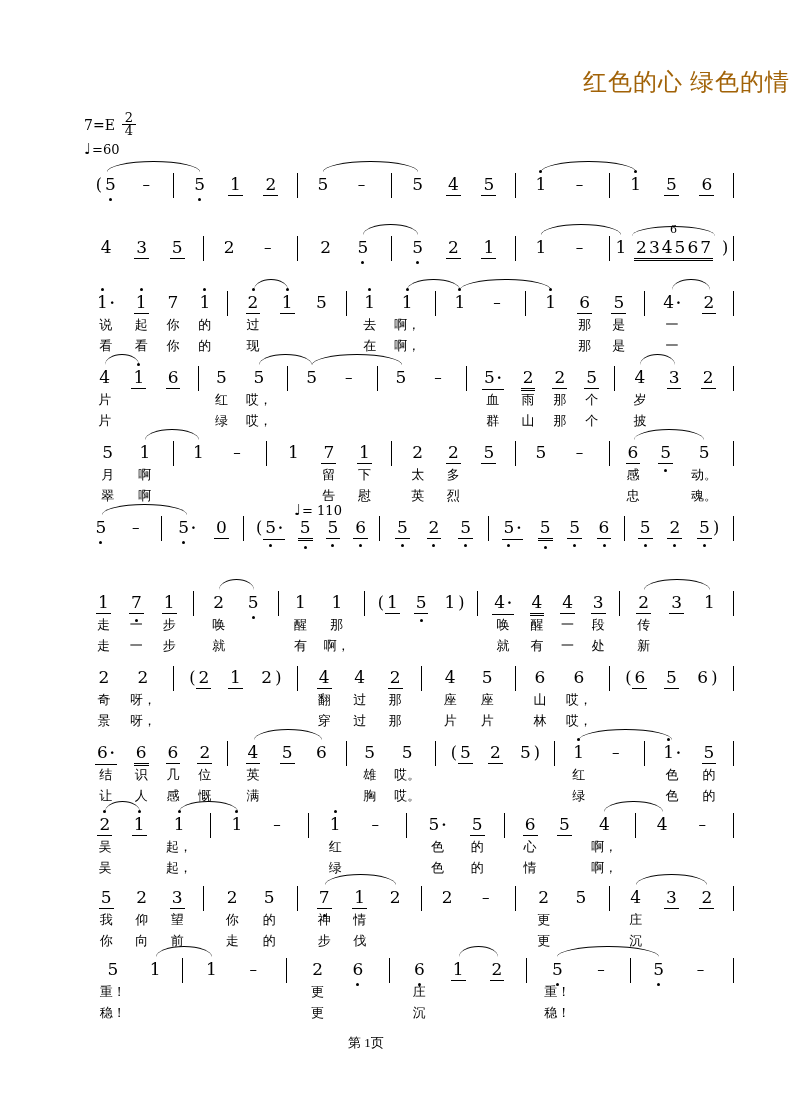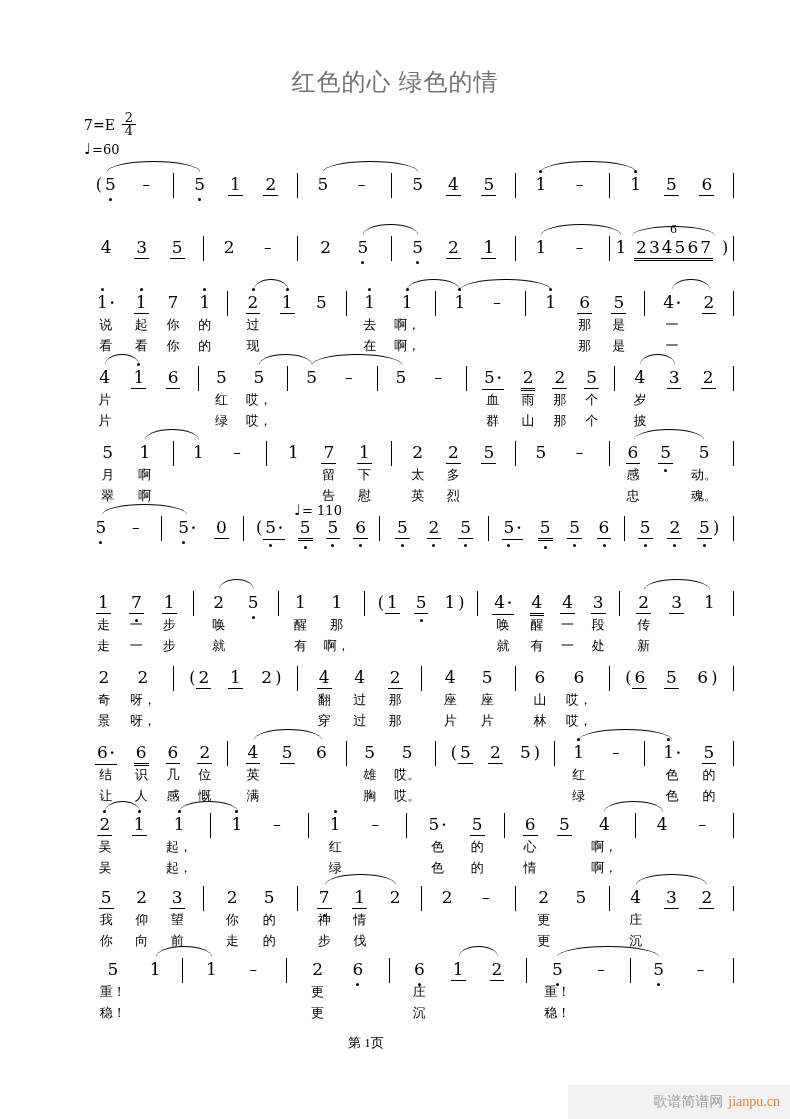--- a/index.html
+++ b/index.html
@@ -1,19 +1,19 @@
 <!DOCTYPE html>
 <html><head>
 <meta charset="utf-8">
 <style>
 *{box-sizing:border-box;margin:0;padding:0}
 html,body{background:#fff}
 body{width:790px;height:1119px;font-family:"Liberation Serif",serif;color:#000}
 .page{position:relative;width:790px;height:1119px;background:#fff;overflow:hidden}
-.title{position:absolute;top:66px;left:0;width:100%;text-align:center;font-size:24px;letter-spacing:1px;color:#737373;white-space:pre}
+.title{position:absolute;top:66px;left:0;width:100%;text-align:right;font-size:24px;letter-spacing:1px;color:#a16207;white-space:pre}
 .keysig{position:absolute;left:84px;top:112px;display:flex;align-items:center;font-size:14px;font-family:"DejaVu Serif",serif}
 .frac{display:inline-flex;flex-direction:column;align-items:center;font-size:13px;line-height:12px;margin-left:7px}
 .frac .num{border-bottom:1px solid #000;padding:0 3px}
 .tempo{position:absolute;left:84px;top:140px;font-size:13px;font-family:"DejaVu Serif",serif}
 .tg{font-family:"DejaVu Sans",sans-serif;font-size:15px;margin-right:1px}
 .credits{position:absolute;right:60px;top:126px;font-size:13px;color:#ee0000;line-height:21px;white-space:pre}
 .score{position:absolute;left:0;top:0;width:100%;height:100%}
 .system{position:absolute;left:80px;right:56px;display:flex;align-items:flex-start}
 .measure{display:flex;justify-content:space-evenly;align-items:flex-start;padding-top:16px;min-width:0;flex-basis:0}
 .bar{width:1px;background:#000;height:25px;margin-top:15px;flex:none}
@@ -1924,17 +1924,13 @@
         </div>
         <div class="bar"></div>
         <div class="arc" style="left: 75.5px; width: 56px; top: 3px;"></div>
         <div class="arc" style="left: 378.5px; width: 39px; top: 3px;"></div>
         <div class="arc" style="left: 477px; width: 101.5px; top: 3px;"></div>
       </div>
     </div>
 
   <div class="pagenum">第 1页</div>
 
-  <div class="wm">
-    <span class="wm-site">歌谱简谱网</span>
-    <span class="wm-url">jianpu.cn</span>
-  </div>
 </div>
 
 </body></html>

